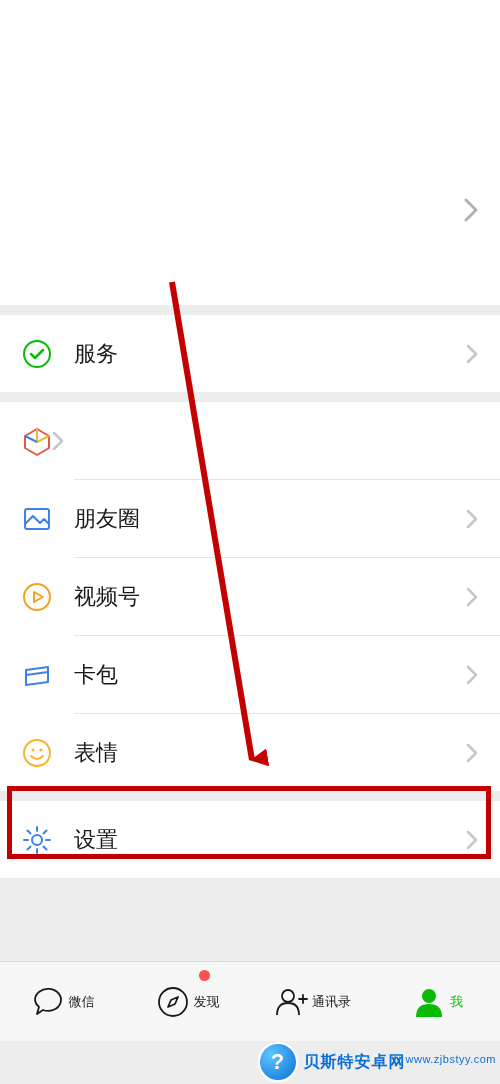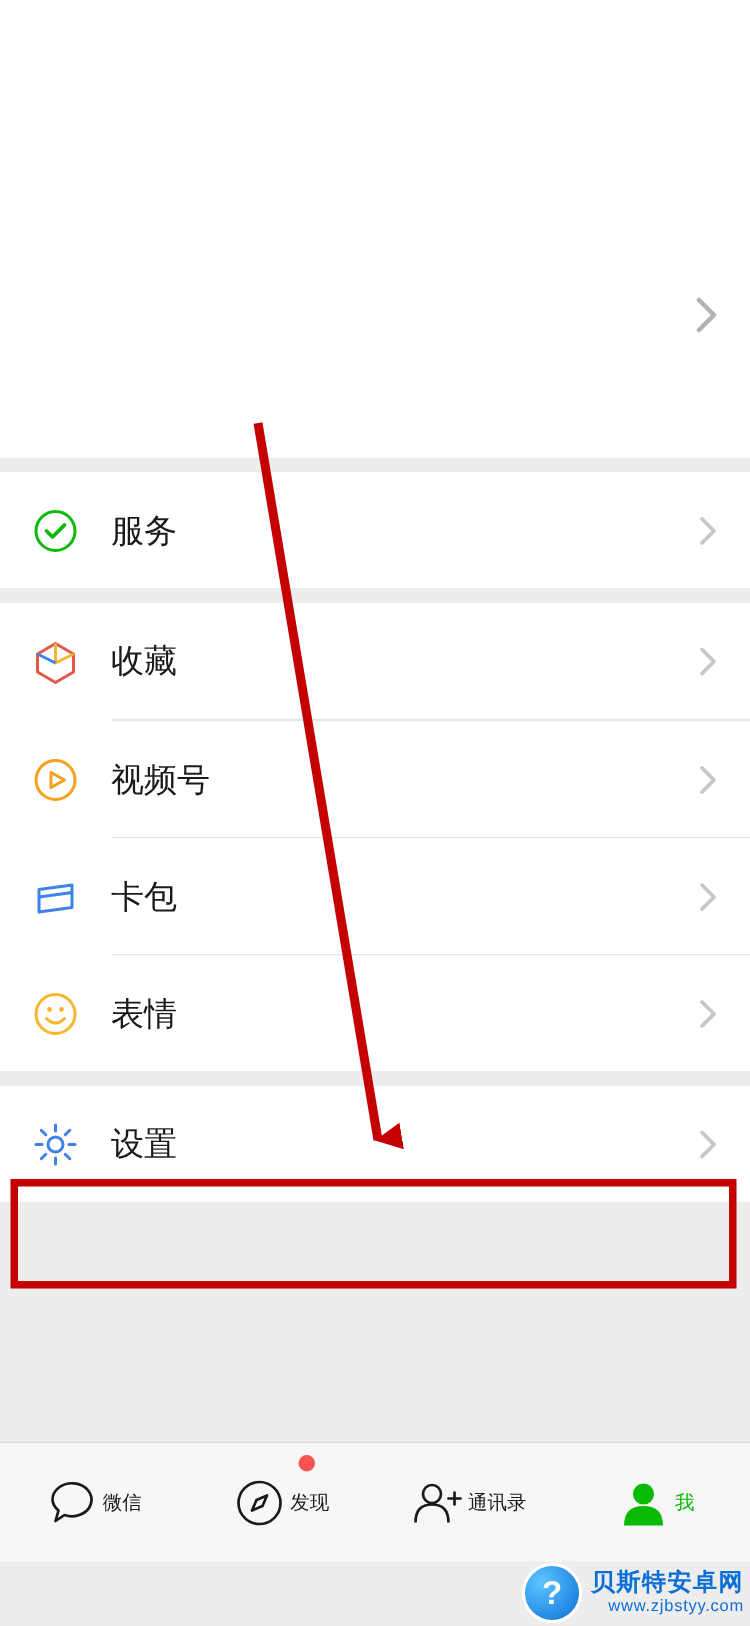--- a/index.html
+++ b/index.html
@@ -145,21 +145,21 @@
   }
   .wm-logo {
     width: 40px;
     height: 40px;
     border-radius: 50%;
     background: radial-gradient(circle at 30% 30%, #5cc5ff, #0b6fd6);
     display:flex;align-items:center;justify-content:center;
     color:#fff; font-weight:bold; font-size:22px;
     border:2px solid #fff;
   }
-  .wm-text { display:flex; flex-direction:column; line-height:1.1;align-items:flex-end; }
+  .wm-text { display:flex; flex-direction:row; line-height:1.1; }
   .wm-line1 { font-size: 16px; font-weight: 700; color:#0b6fd6; letter-spacing:1px; }
   .wm-line2 { font-size: 11px; color:#0b6fd6; letter-spacing:0.5px; }
 
   
   .chevron-svg { display:block; }
 </style>
 </head>
 <body>
 
 <div class="screen">
@@ -195,29 +195,42 @@
 
   <div class="section">
     <div class="row">
       <span class="icon">
         <svg width="30" height="30" viewBox="0 0 30 30">
           <polygon points="15,3 27,10 27,22 15,29 3,22 3,10" fill="none" stroke="#e05a4a" stroke-width="2" stroke-linejoin="round"></polygon>
           <polyline points="15,3 15,16 27,10" fill="none" stroke="#f7b52e" stroke-width="2" stroke-linejoin="round"></polyline>
           <polyline points="15,16 3,10" fill="none" stroke="#3d83e6" stroke-width="2"></polyline>
         </svg>
       </span>
-      <span class="label">收藏</span>
       <span class="chev">
         <svg class="chevron-svg" width="12" height="20" viewBox="0 0 12 20">
             <polyline points="2,2 10,10 2,18" fill="none" stroke="#c7c7c7" stroke-width="2.5" stroke-linecap="round" stroke-linejoin="round"></polyline>
           </svg>
       </span>
     </div>
     <div class="sep"></div>
 
+    <div class="row">
+      <span class="icon">
+        <svg width="30" height="30" viewBox="0 0 30 30">
+          <rect x="3" y="5" width="24" height="20" rx="2" fill="none" stroke="#3d83e6" stroke-width="2"></rect>
+          <polyline points="3,20 11,12 18,19 22,15 27,20" fill="none" stroke="#3d83e6" stroke-width="2" stroke-linejoin="round"></polyline>
+        </svg>
+      </span>
+      <span class="label">朋友圈</span>
+      <span class="chev">
+        <svg class="chevron-svg" width="12" height="20" viewBox="0 0 12 20">
+            <polyline points="2,2 10,10 2,18" fill="none" stroke="#c7c7c7" stroke-width="2.5" stroke-linecap="round" stroke-linejoin="round"></polyline>
+          </svg>
+      </span>
+    </div>
     <div class="sep"></div>
 
     <div class="row">
       <span class="icon">
         <svg width="30" height="30" viewBox="0 0 30 30">
           <circle cx="15" cy="15" r="13" fill="none" stroke="#f7a01e" stroke-width="2"></circle>
           <polygon points="12,10 21,15 12,20" fill="none" stroke="#f7a01e" stroke-width="2" stroke-linejoin="round"></polygon>
         </svg>
       </span>
       <span class="label">视频号</span>

